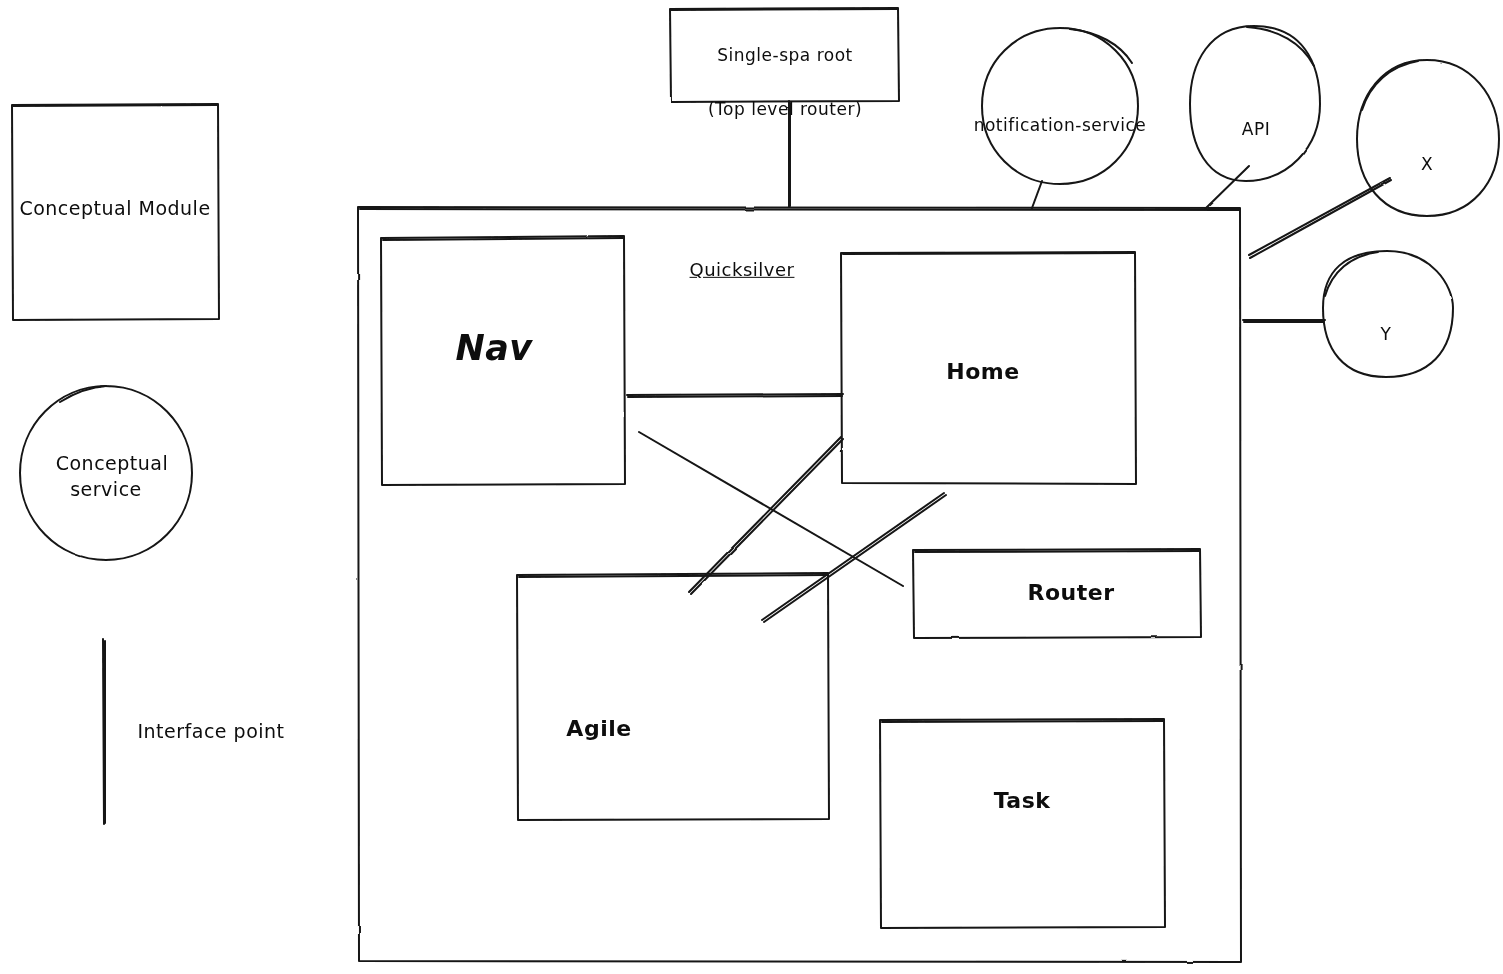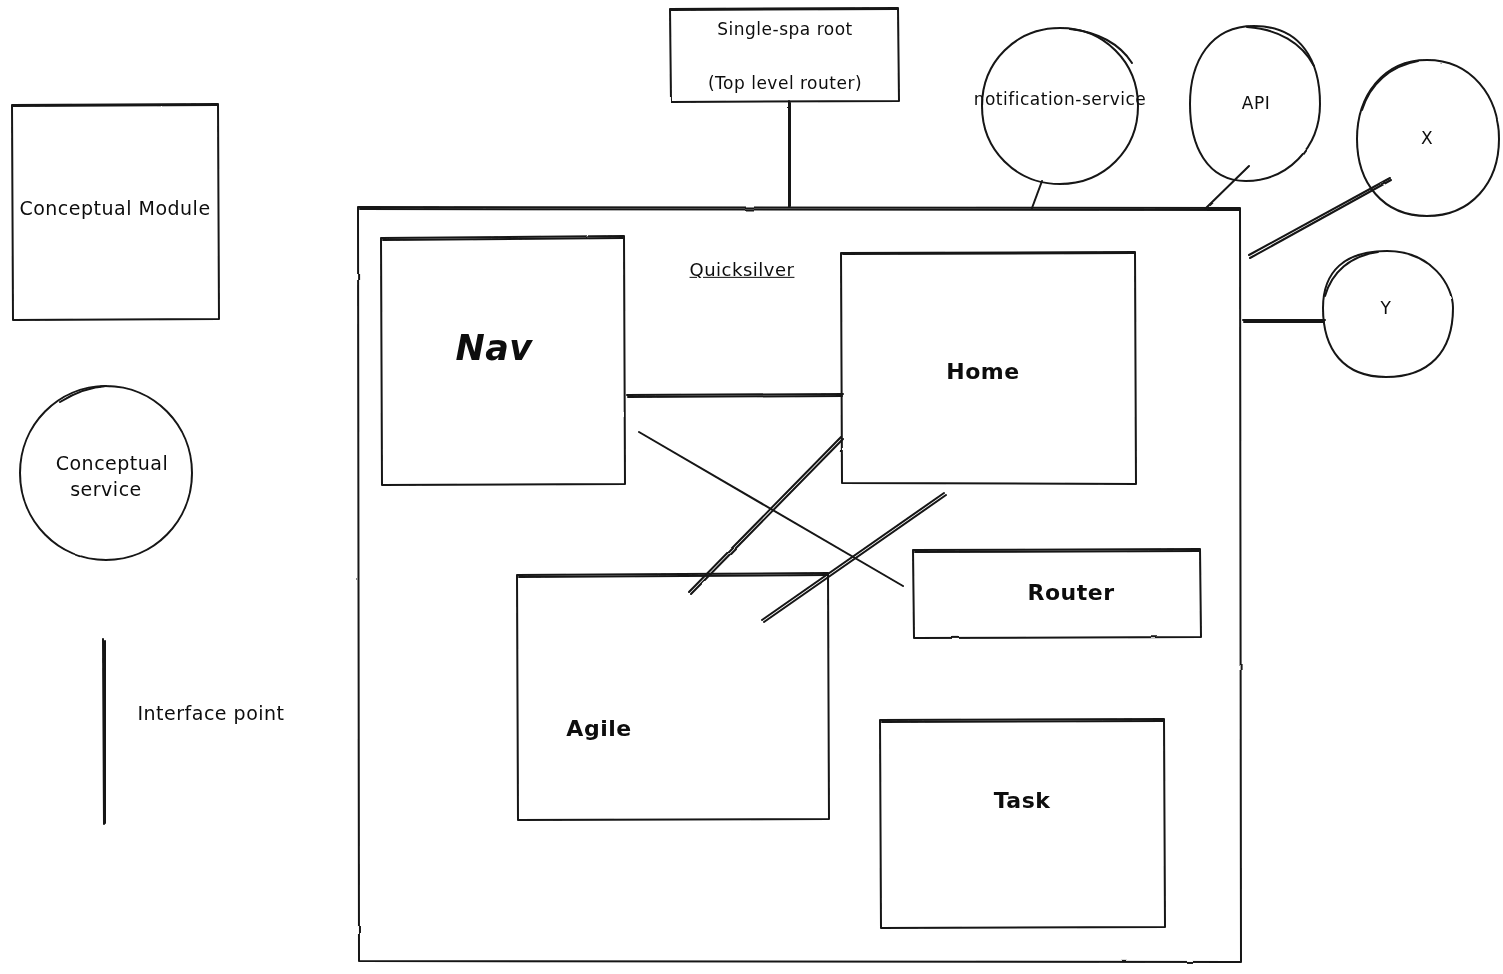--- a/index.html
+++ b/index.html
@@ -44,20 +44,21 @@
     font-style: italic;
     font-weight: 600;
   }
   .node-title-plain {
     font-size: 22px;
     font-weight: 600;
   }
   .small-title {
     font-size: 17px;
     font-weight: 500;
+    margin-top: 26px;
   }
   .legend-text {
     font-size: 19px;
     font-weight: 500;
   }
   .box-label {
     font-size: 18px;
     font-weight: 500;
     text-decoration: underline;
   }
@@ -190,21 +191,21 @@
       </g>
 
     </g>
   </svg>
 
   <div class="label legend-text lbl-center" style="left:115px; top:209px;">Conceptual Module</div>
 
   <div class="label legend-text lbl-center" style="left:106px; top:464px;margin-left:6px;">Conceptual</div>
   <div class="label legend-text lbl-center" style="left:106px; top:490px;">service</div>
 
-  <div class="label legend-text lbl-center" style="left:211px; top:714px;text-align:center;">Interface point</div>
+  <div class="label legend-text lbl-center" style="left:211px; top:732px;text-align:center;">Interface point</div>
 
   <div class="label small-title lbl-center" style="left:785px; top:29px;">Single-spa root</div>
   <div class="label small-title lbl-center" style="left:785px; top:83px;">(Top level router)</div>
 
   <div class="label small-title lbl-center" style="left:1060px; top:99px;">notification-service</div>
 
   <div class="label small-title lbl-center" style="left:1256px; top:103px;">API</div>
 
   <div class="label small-title lbl-center" style="left:1427px; top:138px;">X</div>
 

